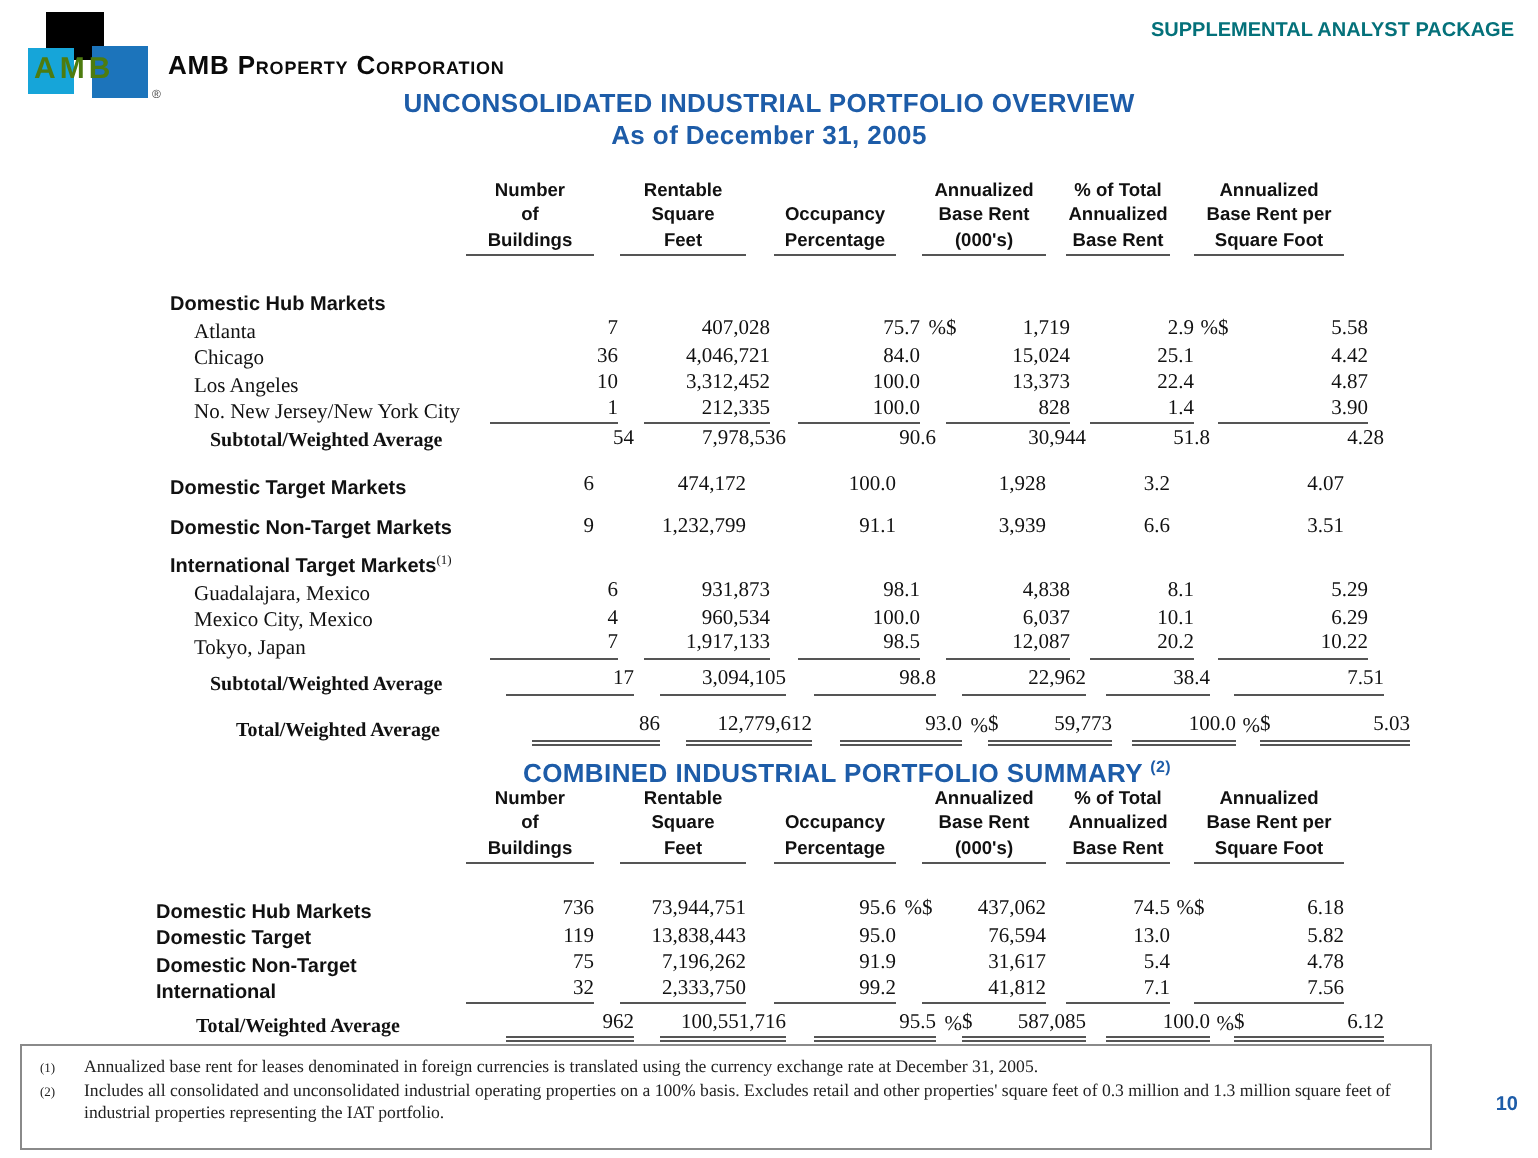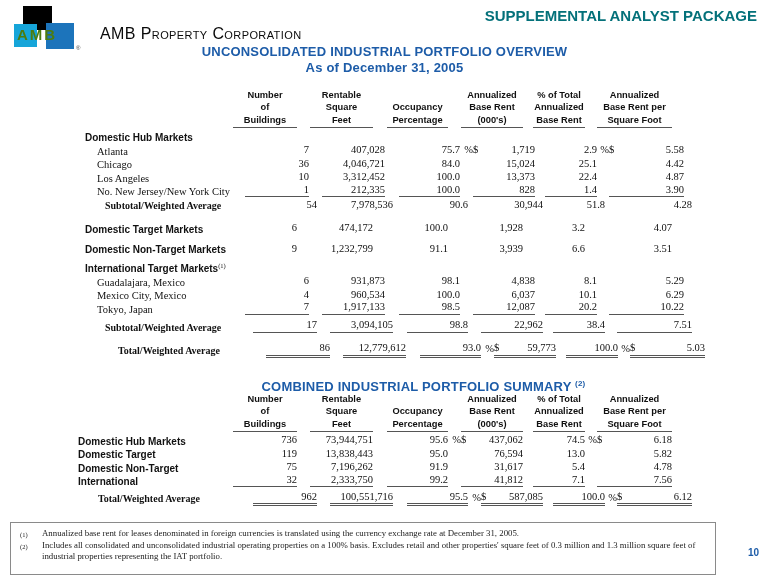--- a/index.html
+++ b/index.html
@@ -6,23 +6,23 @@
   .page{position:relative;width:769px;height:579px;background:#fff;font-family:"Liberation Sans",sans-serif;color:#111;overflow:hidden;}
 
   
   .logo{position:absolute;left:14px;top:5px;width:70px;height:47px;}
   .sq{position:absolute;}
   .sq-black{left:9px;top:1px;width:29px;height:24px;background:#000;}
   .sq-cyan{left:0px;top:19px;width:23px;height:23px;background:#16A5D9;}
   .sq-blue{left:32px;top:18px;width:28px;height:26px;background:#1C74BB;}
   .logo-text{position:absolute;left:3px;top:21px;color:#4d7c0f;font-weight:bold;font-size:15px;letter-spacing:2px;}
   .logo-reg{position:absolute;left:62px;top:40px;font-size:6px;color:#444;}
-  .company{position:absolute;left:100px;top:25px;font-weight:normal;font-size:16px;font-variant:small-caps;letter-spacing:.4px;color:#0a0a0a;}
+  .company{position:absolute;left:84px;top:25px;font-weight:bold;font-size:13px;font-variant:small-caps;letter-spacing:.4px;color:#0a0a0a;}
   .top-right{position:absolute;right:12px;top:9px;text-align:right;}
-  .pkg-title{color:#04717A;font-weight:bold;font-size:15px;line-height:13px;}
+  .pkg-title{color:#04717A;font-weight:bold;font-size:10px;line-height:13px;}
   .pkg-sub{color:#000;font-weight:bold;font-size:10.5px;line-height:13px;}
 
   
   .main-title{position:absolute;left:0;right:0;top:44px;text-align:center;}
   .mt1{color:#1D5CA8;font-weight:bold;font-size:13px;line-height:16px;letter-spacing:.2px;}
   .t2-title{position:absolute;left:16px;right:0;top:376px;text-align:center;padding-left:62px;box-sizing:border-box;}
   .titlesup{font-size:8px;vertical-align:5px;font-weight:bold;}
 
   
   .t1{position:absolute;left:85px;top:88px;}
@@ -48,21 +48,21 @@
   .sec{font-weight:bold;font-size:10px;font-family:"Liberation Sans",sans-serif;}
   .sub-lbl{font-weight:bold;font-size:10px;padding-left:20px;}
   .tot-lbl{font-weight:bold;font-size:10px;padding-left:33px;}
   .lblsup{font-size:6.5px;vertical-align:4px;font-weight:normal;font-family:"Liberation Serif",serif;}
   .sec-row{height:14px;}
   .g10{margin-top:10px;}.g7{margin-top:7px;}.g5{margin-top:5px;}.g4{margin-top:4px;}
   .totrow{height:15px;margin-top:8px;}
   .t2 .totrow{margin-top:2px;}
 
   
-  .hrow{display:flex;align-items:flex-end;height:40px;margin-bottom:1px;}
+  .hrow{display:flex;align-items:flex-end;height:40px;margin-bottom:16px;}
   .hwrap{flex:1;display:flex;flex-direction:column;justify-content:flex-end;text-align:center;font-weight:bold;font-size:9.3px;line-height:12.5px;border-bottom:1px solid #555;padding-bottom:1px;white-space:nowrap;}
 
   
   .fnbox{position:absolute;left:10px;top:522px;width:706px;height:53px;border:1px solid #8a8a8a;padding:5px 12px 4px 9px;box-sizing:border-box;}
   .fn{display:flex;font-family:"Liberation Serif",serif;font-size:8.8px;line-height:11px;color:#222;}
   .fn-marker{width:22px;flex:none;font-size:6.5px;padding-top:1px;}
   .fn-text{flex:1;}
   .pagenum{position:absolute;right:10px;top:547px;color:#1D5CA8;font-weight:bold;font-size:10px;}
 </style>
 </head>

